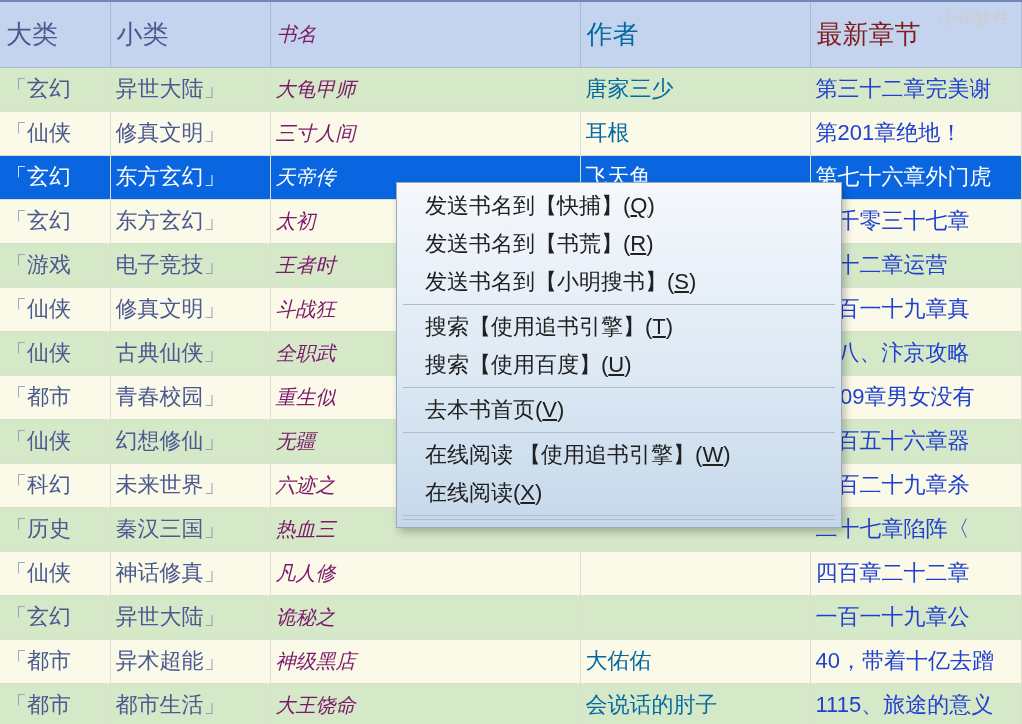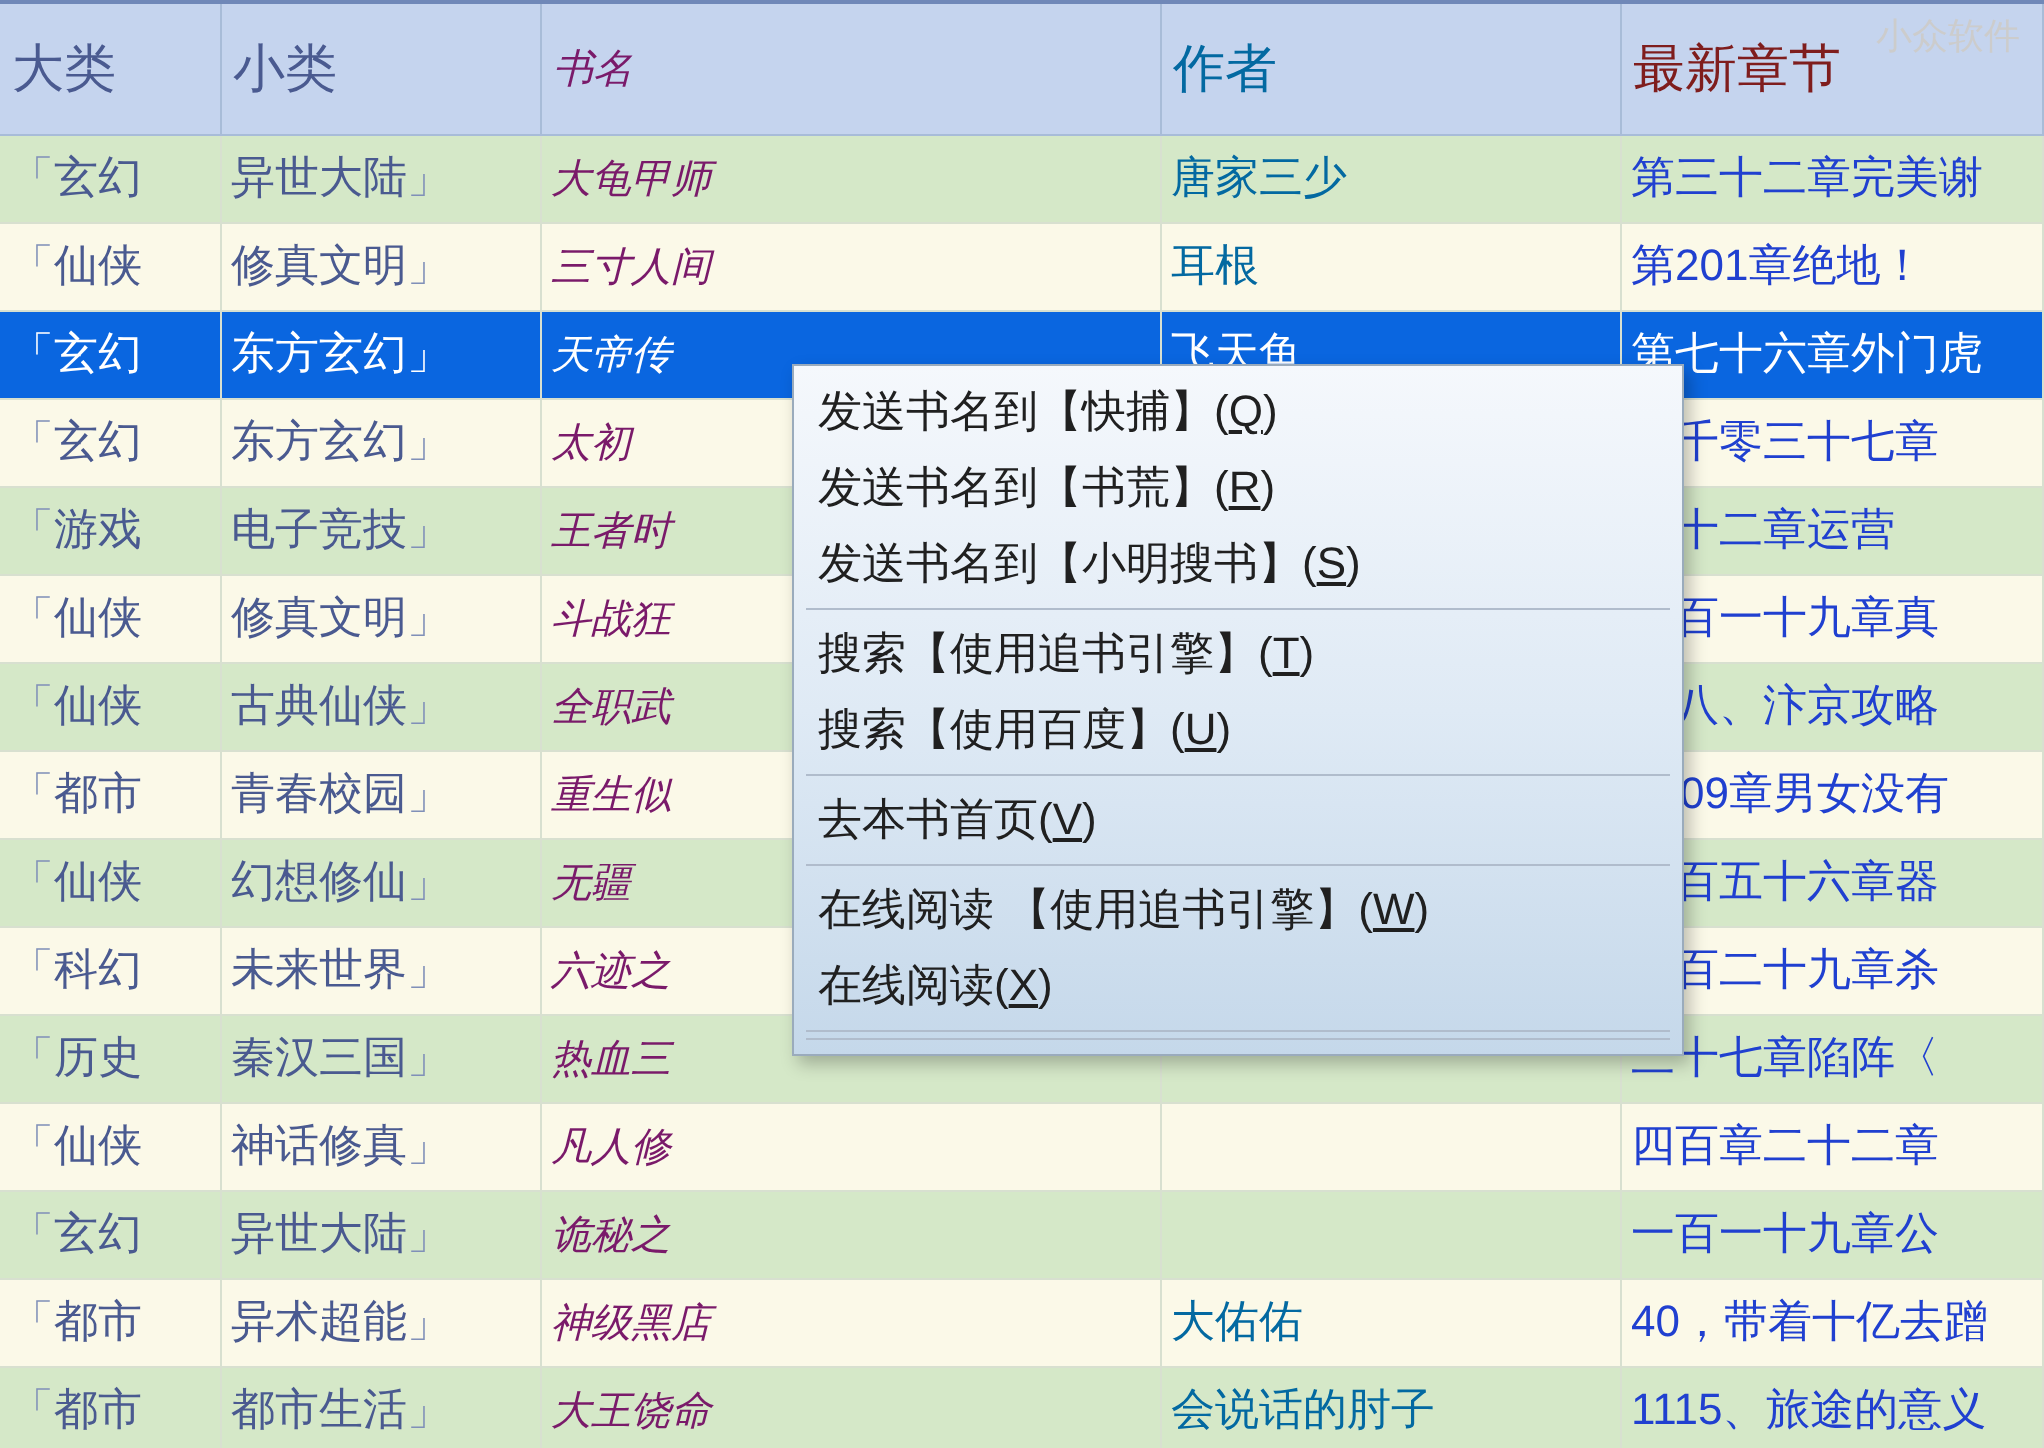--- a/index.html
+++ b/index.html
@@ -67,21 +67,21 @@
   left: 396px;
   top: 182px;
   width: 446px;
   background: linear-gradient(#f5f8fc, #dfeaf5 50%, #c5d8ea);
   border: 1px solid #9aabbc;
   box-shadow: 3px 4px 8px rgba(0,0,0,0.25);
   z-index: 20;
   padding: 4px 0;
 }
 .menu-item {
-  padding: 4px 12px;
+  padding: 4px 28px;
   font-size: 22px;
   color: #202020;
   cursor: default;
 }
 .menu-item.disabled { color: #a0a0a0; }
 .menu-sep {
   height: 1px;
   background: #b0bccc;
   margin: 3px 6px;
 }

